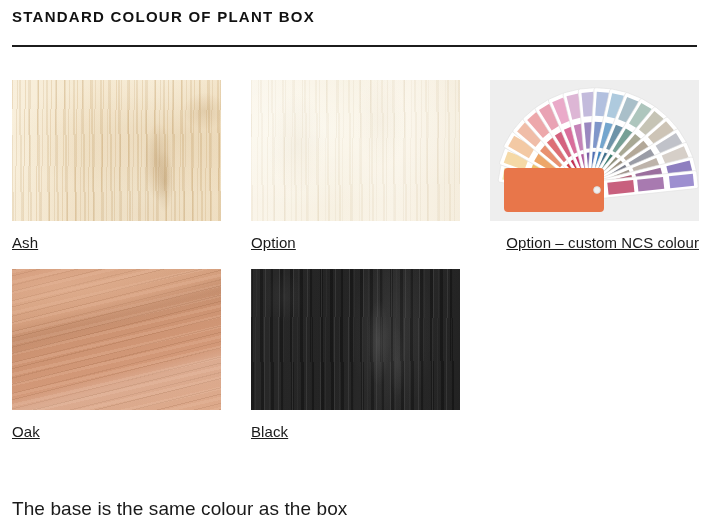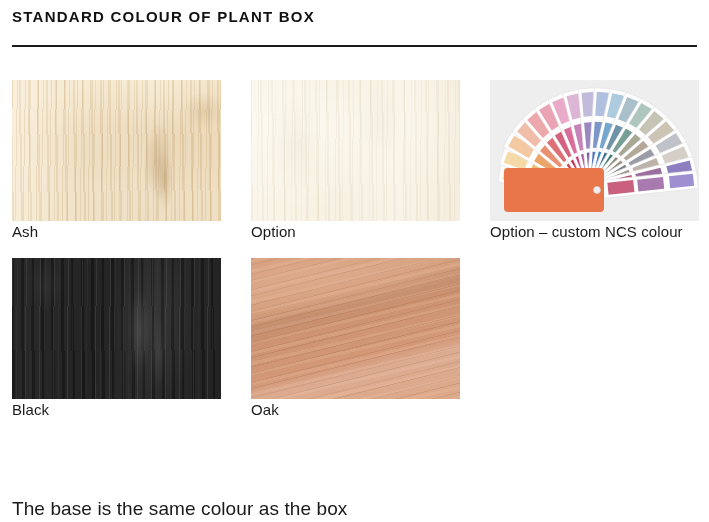--- a/index.html
+++ b/index.html
@@ -53,36 +53,38 @@
   .row {
     display: flex;
     gap: 30px;
   }
   .row.second { margin-top: 16px; }
 
   .cell {
     width: 209px;
     flex: 0 0 209px;
   }
-  .cell.wide { width: 209px; flex: 0 0 209px; }
+  .cell.wide { width: 209px; flex: 0 0 209px; text-align: right; }
 
   .swatch {
     width: 209px;
     height: 141px;
     position: relative;
     overflow: hidden;
     background: #ddd;
   }
 
   .caption {
+    margin-top: 11px;
     font-size: 15px;
     line-height: 1.42;
     color: #1a1a1a;
     font-weight: 400;
     letter-spacing: 0.1px;
+    text-decoration: underline;
   }
 
   
   
   .tex-ash {
     background-color: #efdfc2;
     background-image:
       repeating-linear-gradient(91deg,
         rgba(198,160,104,0.26) 0px, rgba(198,160,104,0.26) 1px,
         rgba(255,255,255,0.00) 1px, rgba(255,255,255,0.00) 5px,
@@ -340,29 +342,29 @@
           </svg>
         </div>
         <div class="caption">Option – custom NCS colour</div>
       </div>
 
     </div>
 
     <div class="row second">
 
       <div class="cell">
+        <div class="swatch tex-oak"></div>
+        <div class="caption">Oak</div>
+      </div>
+
+      <div class="cell">
         <div class="swatch tex-black"></div>
         <div class="caption">Black</div>
       </div>
 
-      <div class="cell">
-        <div class="swatch tex-oak"></div>
-        <div class="caption">Oak</div>
-      </div>
-
       <div class="cell"></div>
 
     </div>
 
   </div>
 
   <div class="note">The base is the same colour as the box</div>
 
 </div>
 

